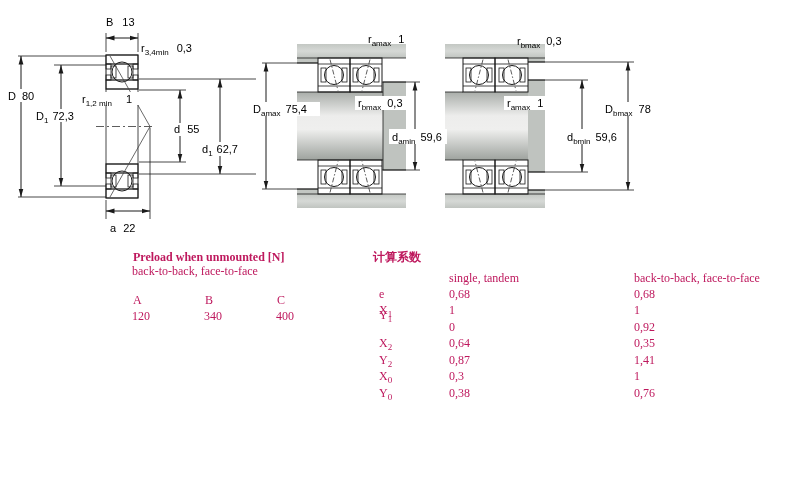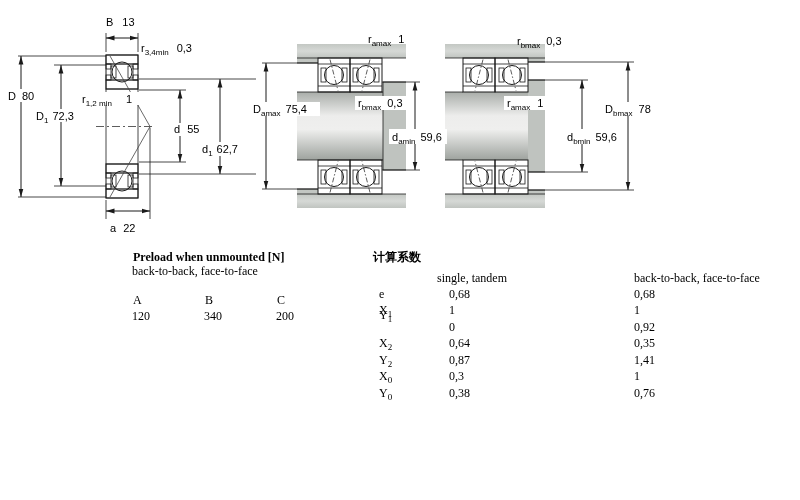--- a/index.html
+++ b/index.html
@@ -1,17 +1,17 @@
 <!DOCTYPE html>
 <html><head>
 <meta charset="utf-8">
 <style>
   html,body{margin:0;padding:0;background:#fff;}
   #page{position:relative;width:800px;height:500px;background:#fff;overflow:hidden;
-        font-family:"Liberation Serif",serif;color:#000000;}
+        font-family:"Liberation Serif",serif;color:#be185d;}
   svg{position:absolute;left:0;top:0;}
   svg text{font-family:"Liberation Sans",sans-serif;font-size:11px;fill:#000;}
   svg .sub{font-size:8px;}
   .ln{stroke:#1a1a1a;stroke-width:1;fill:none;}
   .thin{stroke:#1a1a1a;stroke-width:0.8;fill:none;}
   .cl{stroke:#444;stroke-width:0.8;fill:none;}
   .dash{stroke:#333;stroke-width:0.8;fill:none;stroke-dasharray:5 2 1.5 2;}
   .cdash{stroke:#333;stroke-width:0.8;fill:none;stroke-dasharray:8 3 2 3;}
   .txt{position:absolute;font-size:12px;line-height:14px;white-space:nowrap;margin-left:30px;}
   .bold{font-weight:bold;}
@@ -224,26 +224,26 @@
 </svg>
 
 <div>
   <div class="txt bold" style="left:103px;top:250px">Preload when unmounted [N]</div>
   <div class="txt" style="left:102px;top:264px">back-to-back, face-to-face</div>
   <div class="txt" style="left:103px;top:293px">A</div>
   <div class="txt" style="left:175px;top:293px">B</div>
   <div class="txt" style="left:247px;top:293px">C</div>
   <div class="txt" style="left:102px;top:309px">120</div>
   <div class="txt" style="left:174px;top:309px">340</div>
-  <div class="txt" style="left:246px;top:309px">200</div>
+  <div class="txt" style="left:246px;top:309px">400</div>
 </div>
 
 <div>
   <div class="txt bold" style="left:343px;top:250px">计算系数</div>
-  <div class="txt" style="left:407px;top:271px">single, tandem</div>
+  <div class="txt" style="left:419px;top:271px">single, tandem</div>
   <div class="txt" style="left:604px;top:271px">back-to-back, face-to-face</div>
 
   <div>
     <span class="txt" style="left:349px;top:287px"><span>e</span><sub></sub></span>
     <span class="txt" style="left:419px;top:287px">0,68</span>
     <span class="txt" style="left:604px;top:287px">0,68</span>
   </div>
   <div>
     <span class="txt" style="left:349px;top:303px"><span>X</span><sub>1</sub></span>
     <span class="txt" style="left:419px;top:303px">1</span>

